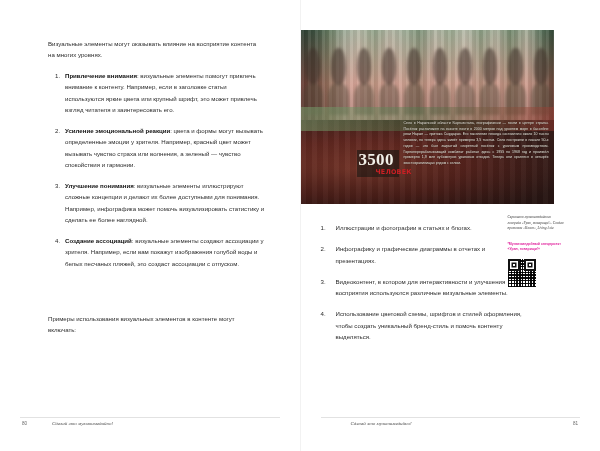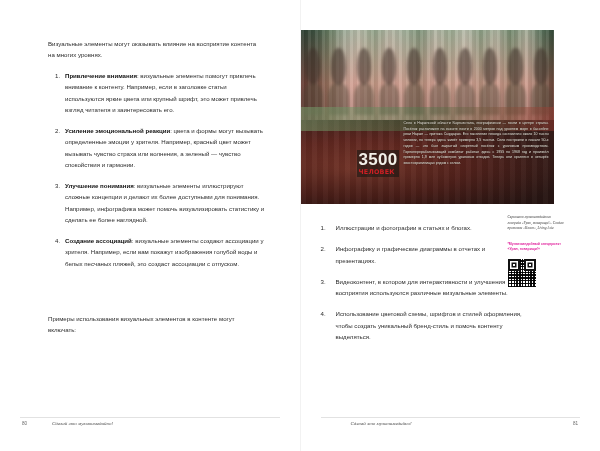--- a/index.html
+++ b/index.html
@@ -174,35 +174,36 @@
   .fig-stat {
     position: absolute;
     left: 56px;
     top: 120px;
     width: 42px;
     background: rgba(18,20,16,0.55);
     padding: 1px 2px;
     box-sizing: border-box;
   }
   .fig-stat-number {
-    font-family: Liberation Sans, sans-serif;
+    font-family: Liberation Serif, serif;
     font-weight: bold;
     font-size: 17px;
     line-height: 1;
     color: #f2f0e8;
     letter-spacing: 0.3px;
   }
   .fig-stat-label {
     font-family: "DejaVu Sans", sans-serif;
     font-weight: bold;
     font-size: 6.4px;
     line-height: 1.1;
     color: #cc1f24;
     letter-spacing: 0.2px;
     margin-top: 1px;
+    margin-left: 17px;
   }
   .fig-caption {
     position: absolute;
     left: 103px;
     top: 91px;
     width: 145px;
     font-size: 3.55px;
     line-height: 1.62;
     color: #ece8dd;
     text-align: justify;

